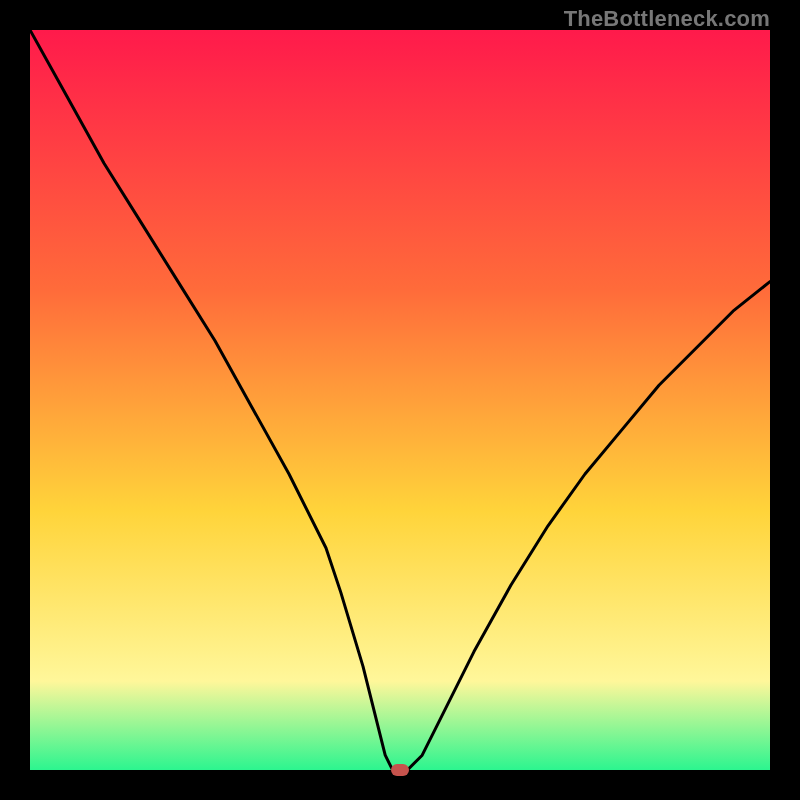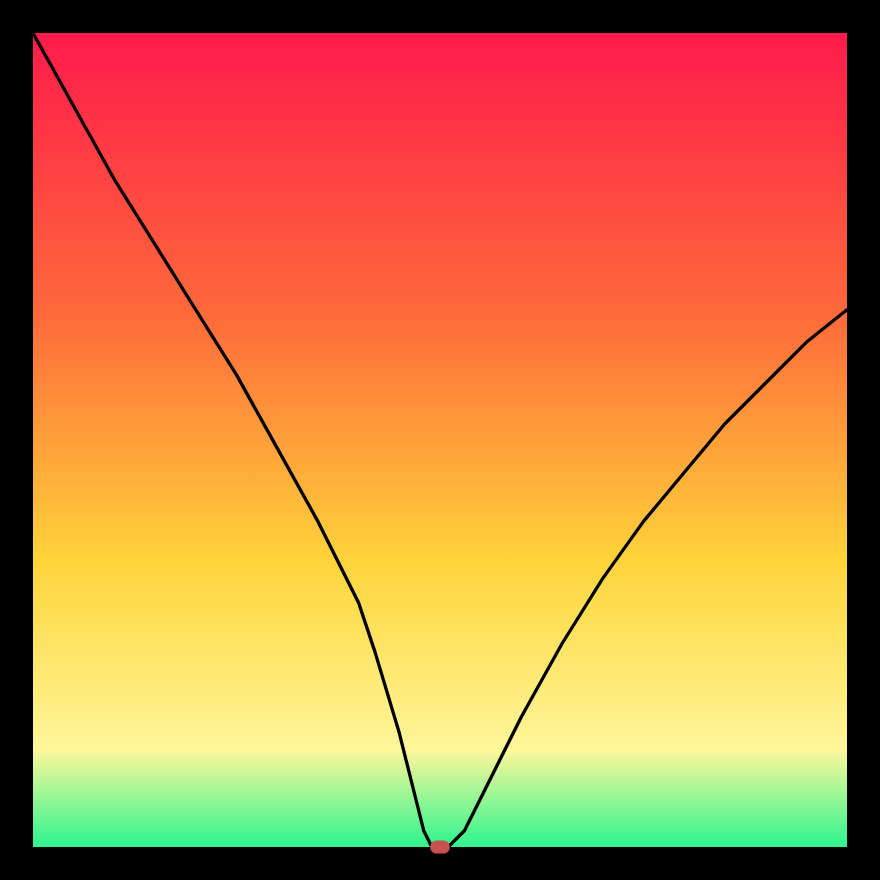--- a/index.html
+++ b/index.html
@@ -40,20 +40,21 @@
     width: 18px;
     height: 12px;
     border-radius: 6px;
     transform: translate(-50%, -50%);
   }
 </style>
 </head>
 <body>
 
 <div class="frame">
+  <div class="watermark">TheBottleneck.com</div>
   <svg class="plot" viewBox="0 0 740 740" preserveAspectRatio="none">
     <defs>
       <linearGradient id="bg" x1="0" y1="0" x2="0" y2="1">
         <stop id="g0" offset="0%" stop-color="#ff1a4b"></stop>
         <stop id="g1" offset="35%" stop-color="#ff6b3a"></stop>
         <stop id="g2" offset="65%" stop-color="#ffd43a"></stop>
         <stop id="g3" offset="88%" stop-color="#fff79a"></stop>
         <stop id="g4" offset="100%" stop-color="#2cf58f"></stop>
       </linearGradient>
     </defs>

